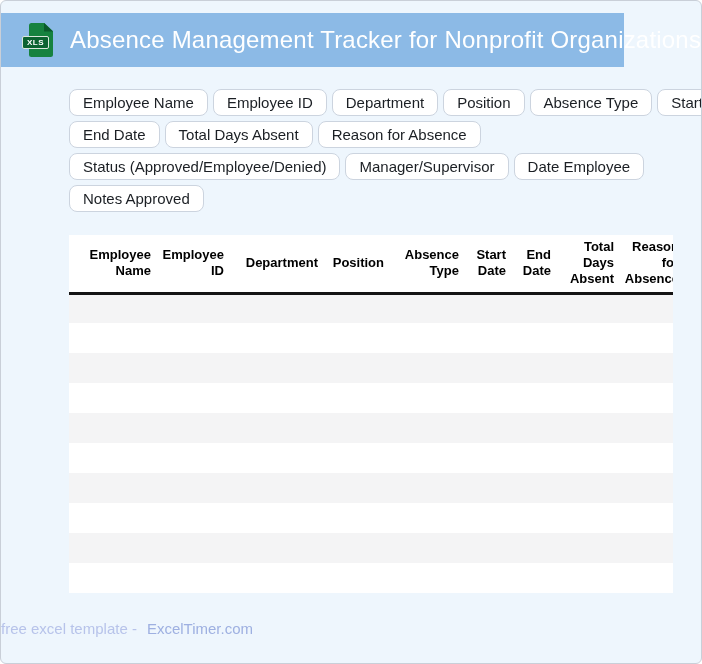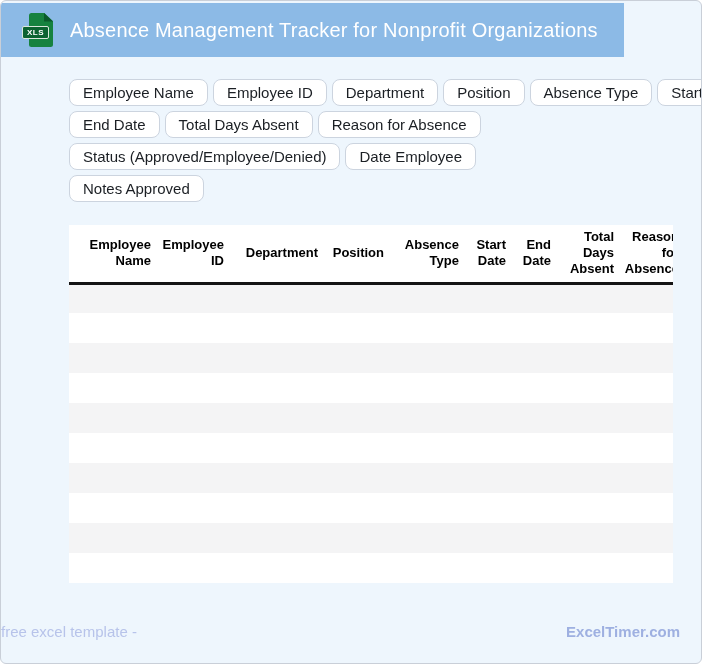--- a/index.html
+++ b/index.html
@@ -24,21 +24,21 @@
   .canvas{
     width:702px;height:664px;
     background:var(--page-bg);
     border:1px solid #c9cfd8;
     border-radius:6px;
     overflow:hidden;
     position:relative;
   }
   
   .topbar{
-    margin-top:2px;
+    margin-top:12px;
     width:623px;height:54px;
     background:var(--topbar-blue);
     display:flex;align-items:center;
   }
   .xls-icon{
     position:relative;
     width:32px;height:36px;
     margin-left:22px;
     flex:0 0 auto;
   }
@@ -60,21 +60,21 @@
     width:27px;height:13px;
     background:var(--icon-band-green);
     border:1px solid #d9e7dc;
     border-radius:2px;
     display:flex;align-items:center;justify-content:center;
     color:#ffffff;font-size:8px;font-weight:bold;letter-spacing:.5px;
   }
   .topbar-title{
     margin-left:15px;
     color:#ffffff;
-    font-size:20px;
+    font-size:24px;
     font-weight:500;
     letter-spacing:.2px;
     white-space:nowrap;
   }
   
   .chips{margin:22px 0 0 68px;}
   .chip-row{display:flex;gap:5px;margin-bottom:5px;}
   .chip{
     height:27px;
     display:inline-flex;align-items:center;
@@ -111,26 +111,26 @@
     padding:0 5px;
     border-bottom:3px solid var(--header-rule);
     background:#ffffff;
     overflow:hidden;
   }
   tbody td{height:30px;padding:0;}
   tbody tr:nth-child(odd){background:var(--row-stripe);}
   tbody tr:nth-child(even){background:#ffffff;}
   
   .footer{
-    margin:40px 21px 0 0;
-    display:flex;justify-content:space-between;align-items:baseline;
+    margin:27px 21px 0 0;
+    display:flex;justify-content:flex-start;align-items:baseline;gap:10px;
     font-size:15px;
   }
   .footer-prefix{color:var(--footer-text);}
-  .footer-brand{color:var(--footer-brand);font-weight:bold;text-decoration:none;cursor:pointer;}
+  .footer-brand{color:var(--footer-brand);font-weight:normal;text-decoration:none;cursor:pointer;}
 </style>
 </head>
 <body>
 
 <div class="canvas">
 
   <div class="topbar">
     <div class="xls-icon">
       <div class="xls-doc"></div>
       <div class="xls-fold"></div>
@@ -148,20 +148,21 @@
         <button class="chip" type="button">Absence Type</button>
         <button class="chip" type="button">Start Date</button>
       </div>
       <div class="chip-row">
         <button class="chip" type="button">End Date</button>
         <button class="chip" type="button">Total Days Absent</button>
         <button class="chip" type="button">Reason for Absence</button>
       </div>
       <div class="chip-row">
         <button class="chip" type="button">Status (Approved/Employee/Denied)</button>
+        <button class="chip" type="button">Manager/Supervisor</button>
         <button class="chip" type="button">Date Employee</button>
       </div>
       <div class="chip-row">
         <button class="chip" type="button">Notes Approved</button>
       </div>
     </div>
 
   <div class="table-wrap">
     <table>
       <colgroup id="table-cols">

